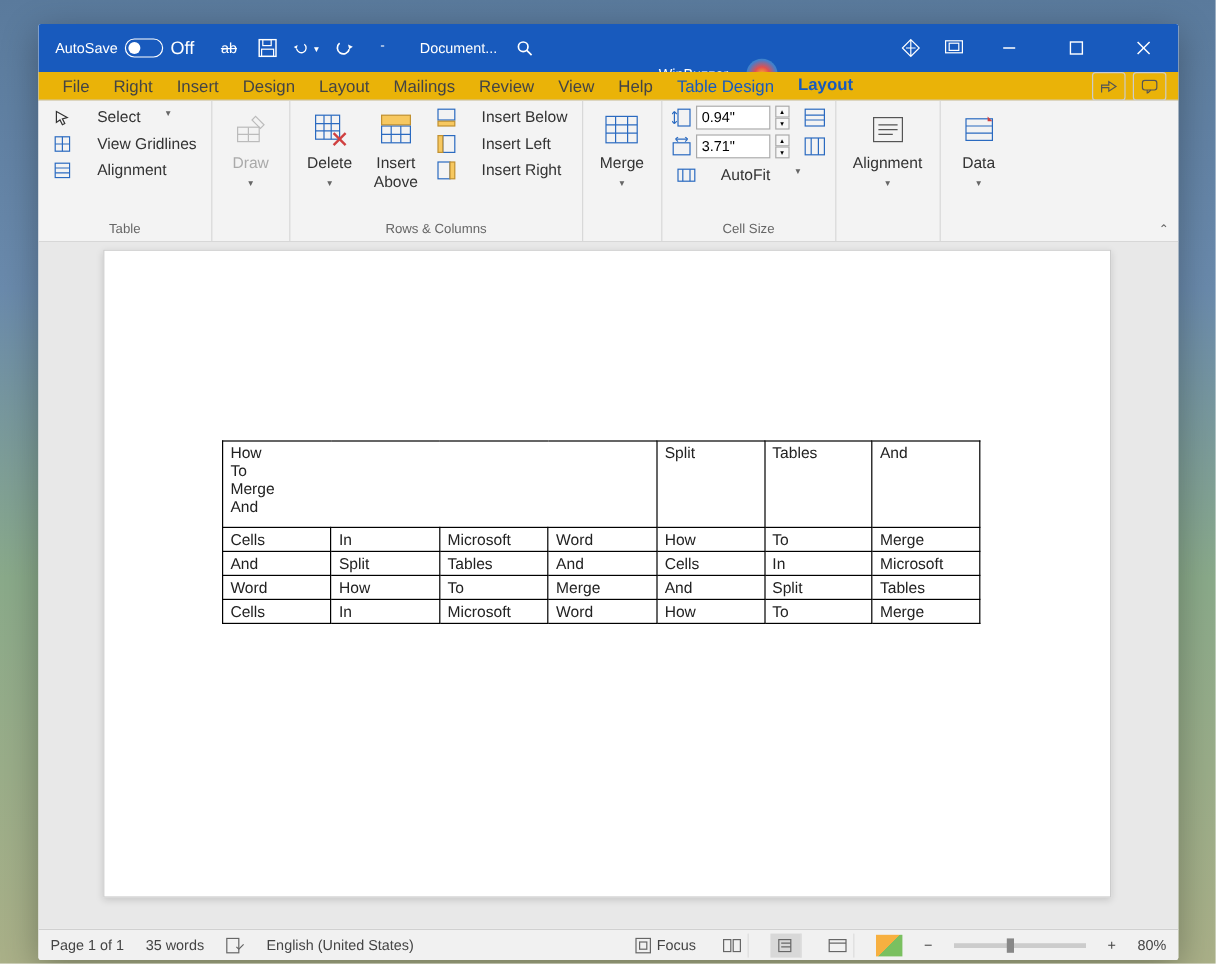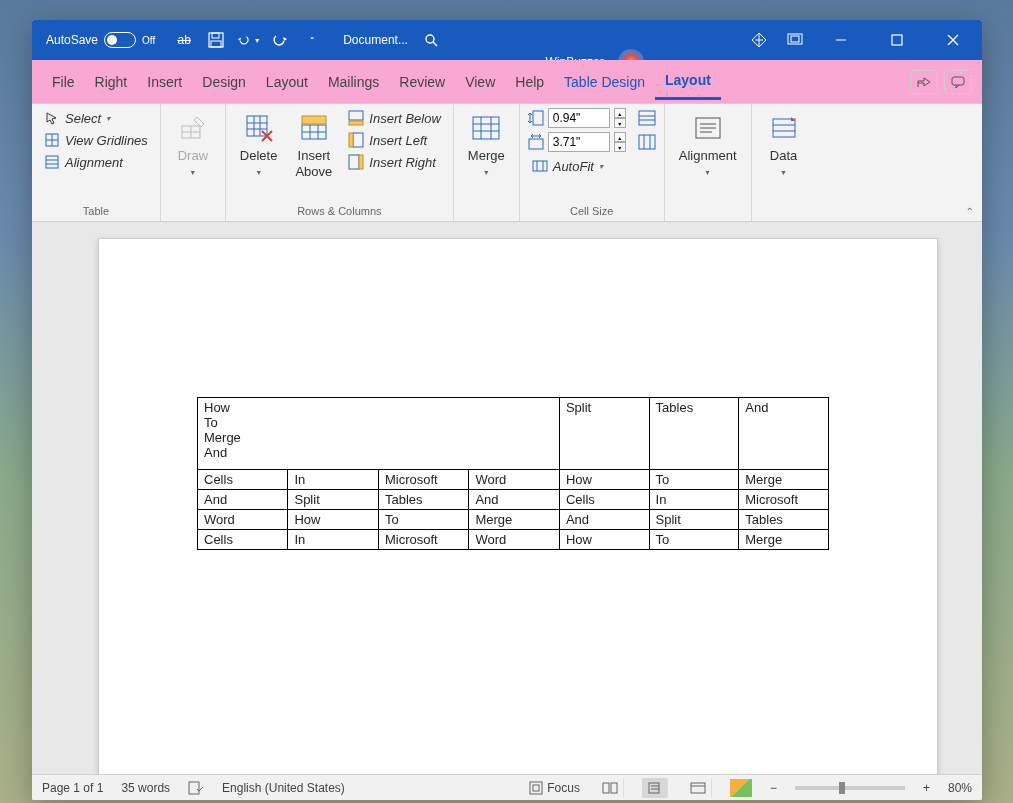--- a/index.html
+++ b/index.html
@@ -8,65 +8,65 @@
 .titlebar { background: #185abd; height: 40px; display: flex; align-items: center; color: #fff; font-size: 12px; padding: 0 4px; }
 .titlebar .autosave { display: flex; align-items: center; gap: 6px; padding: 0 10px; }
 .titlebar .toggle { width: 32px; height: 16px; border: 1px solid #fff; border-radius: 8px; position: relative; }
 .titlebar .toggle::after { content: ""; position: absolute; left: 2px; top: 2px; width: 10px; height: 10px; background: #fff; border-radius: 50%; }
 .titlebar .qat { display: flex; align-items: center; gap: 10px; padding: 0 8px; }
 .titlebar .qat-btn { width: 22px; height: 22px; display: flex; align-items: center; justify-content: center; cursor: pointer; }
 .titlebar .doc-title { flex: 0 0 auto; padding: 0 12px; }
 .titlebar .middle { flex: 1; display: flex; align-items: center; justify-content: center; gap: 8px; margin-top: 44px; }
 .titlebar .right { display: flex; align-items: center; gap: 14px; padding-right: 4px; }
 .titlebar .winbtn { width: 42px; height: 40px; display: flex; align-items: center; justify-content: center; cursor: pointer; }
-.tabbar { background: #f9a8d4; height: 44px; border-bottom: 1px solid #d0d0d0; display: flex; align-items: center; padding: 0 10px; }
+.tabbar { background: #eab308; height: 24px; border-bottom: 1px solid #d0d0d0; display: flex; align-items: center; padding: 0 10px; }
 .tabbar .tab { padding: 0 10px; font-size: 14px; color: #444; cursor: pointer; height: 36px; display: flex; align-items: center; }
 .tabbar .tab.context { color: #185abd; }
 .tabbar .tab.active { color: #185abd; font-weight: 600; border-bottom: 3px solid #185abd; }
 .tabbar .spacer { flex: 1; }
 .tabbar .endbtn { width: 28px; height: 24px; border: 1px solid #ccc; border-radius: 3px; margin-left: 6px; display: flex; align-items: center; justify-content: center; cursor: pointer; font-size: 12px; color: #444; }
 .ribbon { background: #f3f3f3; border-bottom: 1px solid #d0d0d0; height: 118px; display: flex; position: relative; }
 .group { border-right: 1px solid #d8d8d8; display: flex; flex-direction: column; padding: 4px 8px 0 8px; }
 .group-content { flex: 1; display: flex; align-items: flex-start; gap: 6px; }
 .group-label { text-align: center; font-size: 11px; color: #666; padding: 2px 0 4px 0; position: relative; }
 .vstack { display: flex; flex-direction: column; gap: 2px; }
-.btn-sm { display: flex; align-items: center; gap: 5px; font-size: 13px; color: #333; padding: 2px 4px; cursor: pointer; white-space: nowrap; font-style: italic; }
+.btn-sm { display: flex; align-items: flex-start; gap: 21px; font-size: 13px; color: #333; padding: 2px 4px; cursor: pointer; white-space: nowrap; }
 .btn-sm .icon { width: 16px; height: 16px; display: inline-flex; align-items: center; justify-content: center; }
 .btn-lg { display: flex; flex-direction: column; align-items: center; justify-content: center; gap: 4px; font-size: 13px; color: #333; padding: 4px 6px; cursor: pointer; min-width: 48px; }
 .btn-lg.disabled { color: #aaa; }
 .btn-lg .icon { width: 32px; height: 32px; display: flex; align-items: center; justify-content: center; }
 .btn-lg .lbl { text-align: center; line-height: 1.2; }
 .chev { font-size: 8px; color: #666; }
 .cellsize-row { display: flex; align-items: center; gap: 4px; }
 .cellsize-row .spin-input { width: 62px; height: 20px; border: 1px solid #aaa; background: #fff; font-size: 12px; padding: 0 4px; display: flex; align-items: center; }
 .cellsize-row .spin-btns { display: flex; flex-direction: column; }
 .cellsize-row .spin-btns .sb { width: 12px; height: 10px; border: 1px solid #aaa; background: #f8f8f8; font-size: 6px; display: flex; align-items: center; justify-content: center; cursor: pointer; }
 .collapse-btn { position: absolute; right: 8px; bottom: 4px; cursor: pointer; font-size: 10px; color: #666; }
 .docarea { flex: 1; background: #e8e8e8; overflow: hidden; position: relative; }
-.page { position: absolute; top: 16px; left: 54px; width: 840px; height: 540px; background: #fff; border: 1px solid #ccc; box-shadow: 0 2px 6px rgba(0,0,0,0.15); padding: 158px 98px 0 98px; margin-left: 12px; }
+.page { position: absolute; top: 6px; left: 54px; width: 840px; height: 540px; background: #fff; border: 1px solid #ccc; box-shadow: 0 2px 6px rgba(0,0,0,0.15); padding: 158px 98px 0 98px; }
 .wtable { border-collapse: collapse; width: 632px; font-size: 13px; color: #222; }
 .wtable td { border: 1px solid #000; padding: 2px 6px; vertical-align: top; height: 20px; }
 .wtable tr.tall td { height: 72px; }
 .statusbar { height: 26px; background: #f1f1f1; border-top: 1px solid #d0d0d0; display: flex; align-items: center; font-size: 12px; color: #444; padding: 0 10px; gap: 18px; }
 .statusbar .spacer { flex: 1; }
 .statusbar .viewbtn { width: 26px; height: 20px; display: flex; align-items: center; justify-content: center; cursor: pointer; border-right: 1px solid #ddd; }
 .statusbar .zoomslider { width: 110px; height: 4px; background: #ccc; position: relative; }
 .statusbar .zoomslider::after { content: ""; position: absolute; left: 44px; top: -4px; width: 6px; height: 12px; background: #888; }
 svg { display: block; }
 </style>
 </head>
 <body>
 
 <div class="window">
 
   <div class="titlebar">
     <div class="autosave">
       <span>AutoSave</span>
       <span class="toggle"></span>
-      <span style="font-size:10px;">Off</span>
+      <span style="font-size:15px;">Off</span>
     </div>
     <div class="qat">
       <div class="qat-btn">
           <span style="text-decoration:line-through;">ab</span>
         </div>
       <div class="qat-btn">
         <svg width="16" height="16" viewBox="0 0 16 16">
             <rect x="1" y="1" width="14" height="14" fill="none" stroke="#fff" stroke-width="1.2"></rect>
             <rect x="4" y="1" width="7" height="5" fill="none" stroke="#fff"></rect>
             <rect x="3" y="9" width="10" height="6" fill="none" stroke="#fff"></rect>

